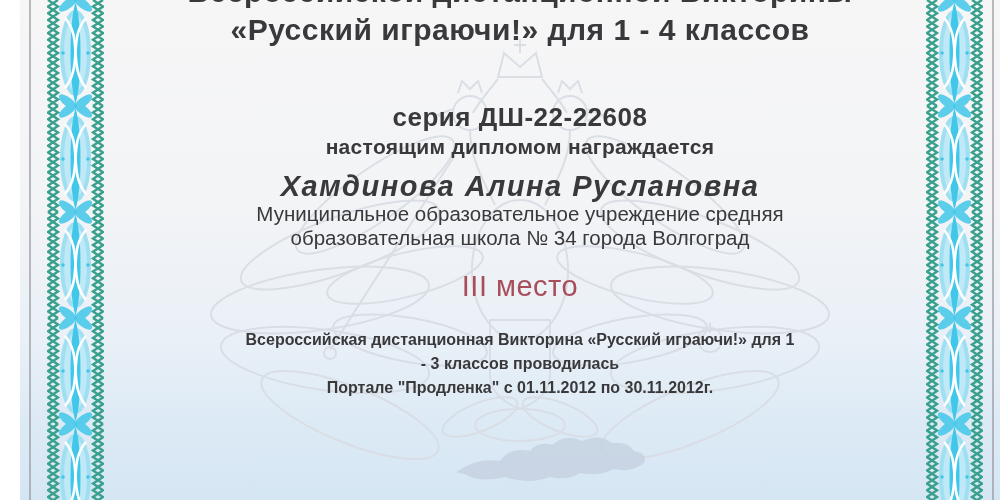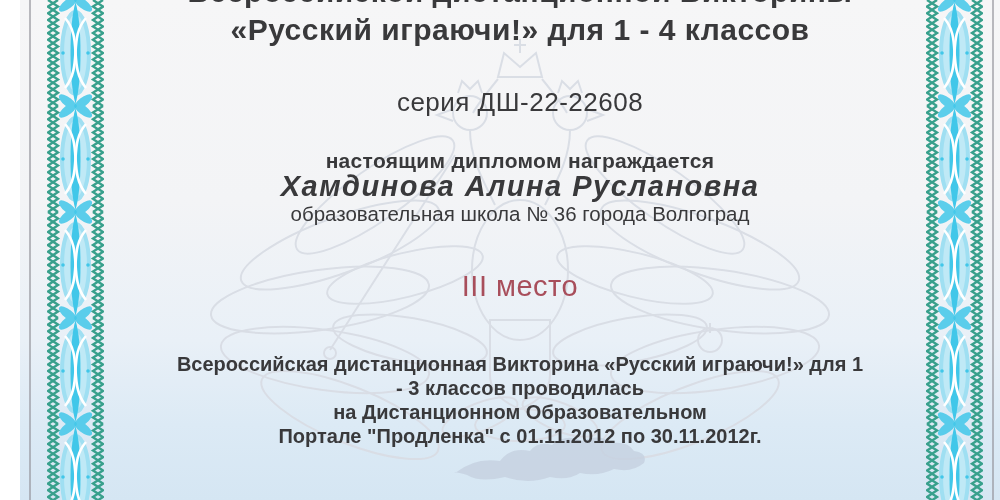--- a/index.html
+++ b/index.html
@@ -17,26 +17,26 @@
   .scan-line.right { left:972px; }
   .border-band { position:absolute; top:0; bottom:0; width:57px; }
   .border-band.left  { left:27px; }
   .border-band.right { left:906px; transform:scaleX(-1); }
   .watermark { position:absolute; left:105px; top:35px; width:790px; height:455px; }
   .content { position:absolute; inset:0; text-align:center; }
   .line-block { position:absolute; left:90px; right:90px; text-align:center; }
   .title {
     top:-27px; font-size:30px; font-weight:bold; line-height:38px; letter-spacing:.5px;
   }
-  .series { top:87px; font-size:26px; font-weight:normal; letter-spacing:.5px; }
-  .intro  { top:149px; font-size:21px; font-weight:bold; letter-spacing:.3px; }
+  .series { top:102px; font-size:26px; font-weight:bold; letter-spacing:.5px; }
+  .intro  { top:135px; font-size:21px; font-weight:bold; letter-spacing:.3px; }
   .name   { top:170px; font-size:29px; font-weight:bold; font-style:italic; letter-spacing:1.5px; }
   .school { top:202px; font-size:20.5px; font-weight:normal; line-height:24px; }
   .place  { top:270px; font-size:29px; font-weight:normal; color:var(--place-red,#a84e5b); letter-spacing:.5px; }
-  .footer { top:352px; font-size:20px; font-weight:bold; line-height:24px; }
+  .footer { top:328px; font-size:16px; font-weight:bold; line-height:24px; }
 </style>
 </head>
 <body>
 
 <div class="page">
 
   <svg class="watermark" viewBox="0 0 790 455" style="opacity:.95">
     <g style="fill:none; stroke:var(--watermark-stroke,#d9dde5); stroke-width:2">
 
       <ellipse cx="250" cy="160" rx="95" ry="26" transform="rotate(-35 250 160)"></ellipse>
@@ -145,24 +145,24 @@
 
   <div class="content">
     <div class="line-block title">
       <div>Всероссийской дистанционной Викторины</div>
       <div>«Русский играючи!» для 1 - 4 классов</div>
     </div>
     <div class="line-block series">серия ДШ-22-22608</div>
     <div class="line-block intro">настоящим дипломом награждается</div>
     <div class="line-block name">Хамдинова Алина Руслановна</div>
     <div class="line-block school">
-      <div>образовательная школа № 36 города Волгоград</div>
+      <div>Муниципальное образовательное учреждение средняя</div>
+      <div>образовательная школа № 34 города Волгоград</div>
     </div>
     <div class="line-block place">III место</div>
     <div class="line-block footer">
       <div>Всероссийская дистанционная Викторина «Русский играючи!» для 1</div>
       <div>- 3 классов проводилась</div>
-      <div>на Дистанционном Образовательном</div>
       <div>Портале "Продленка" с 01.11.2012 по 30.11.2012г.</div>
     </div>
   </div>
 
 </div>
 
 </body></html>

